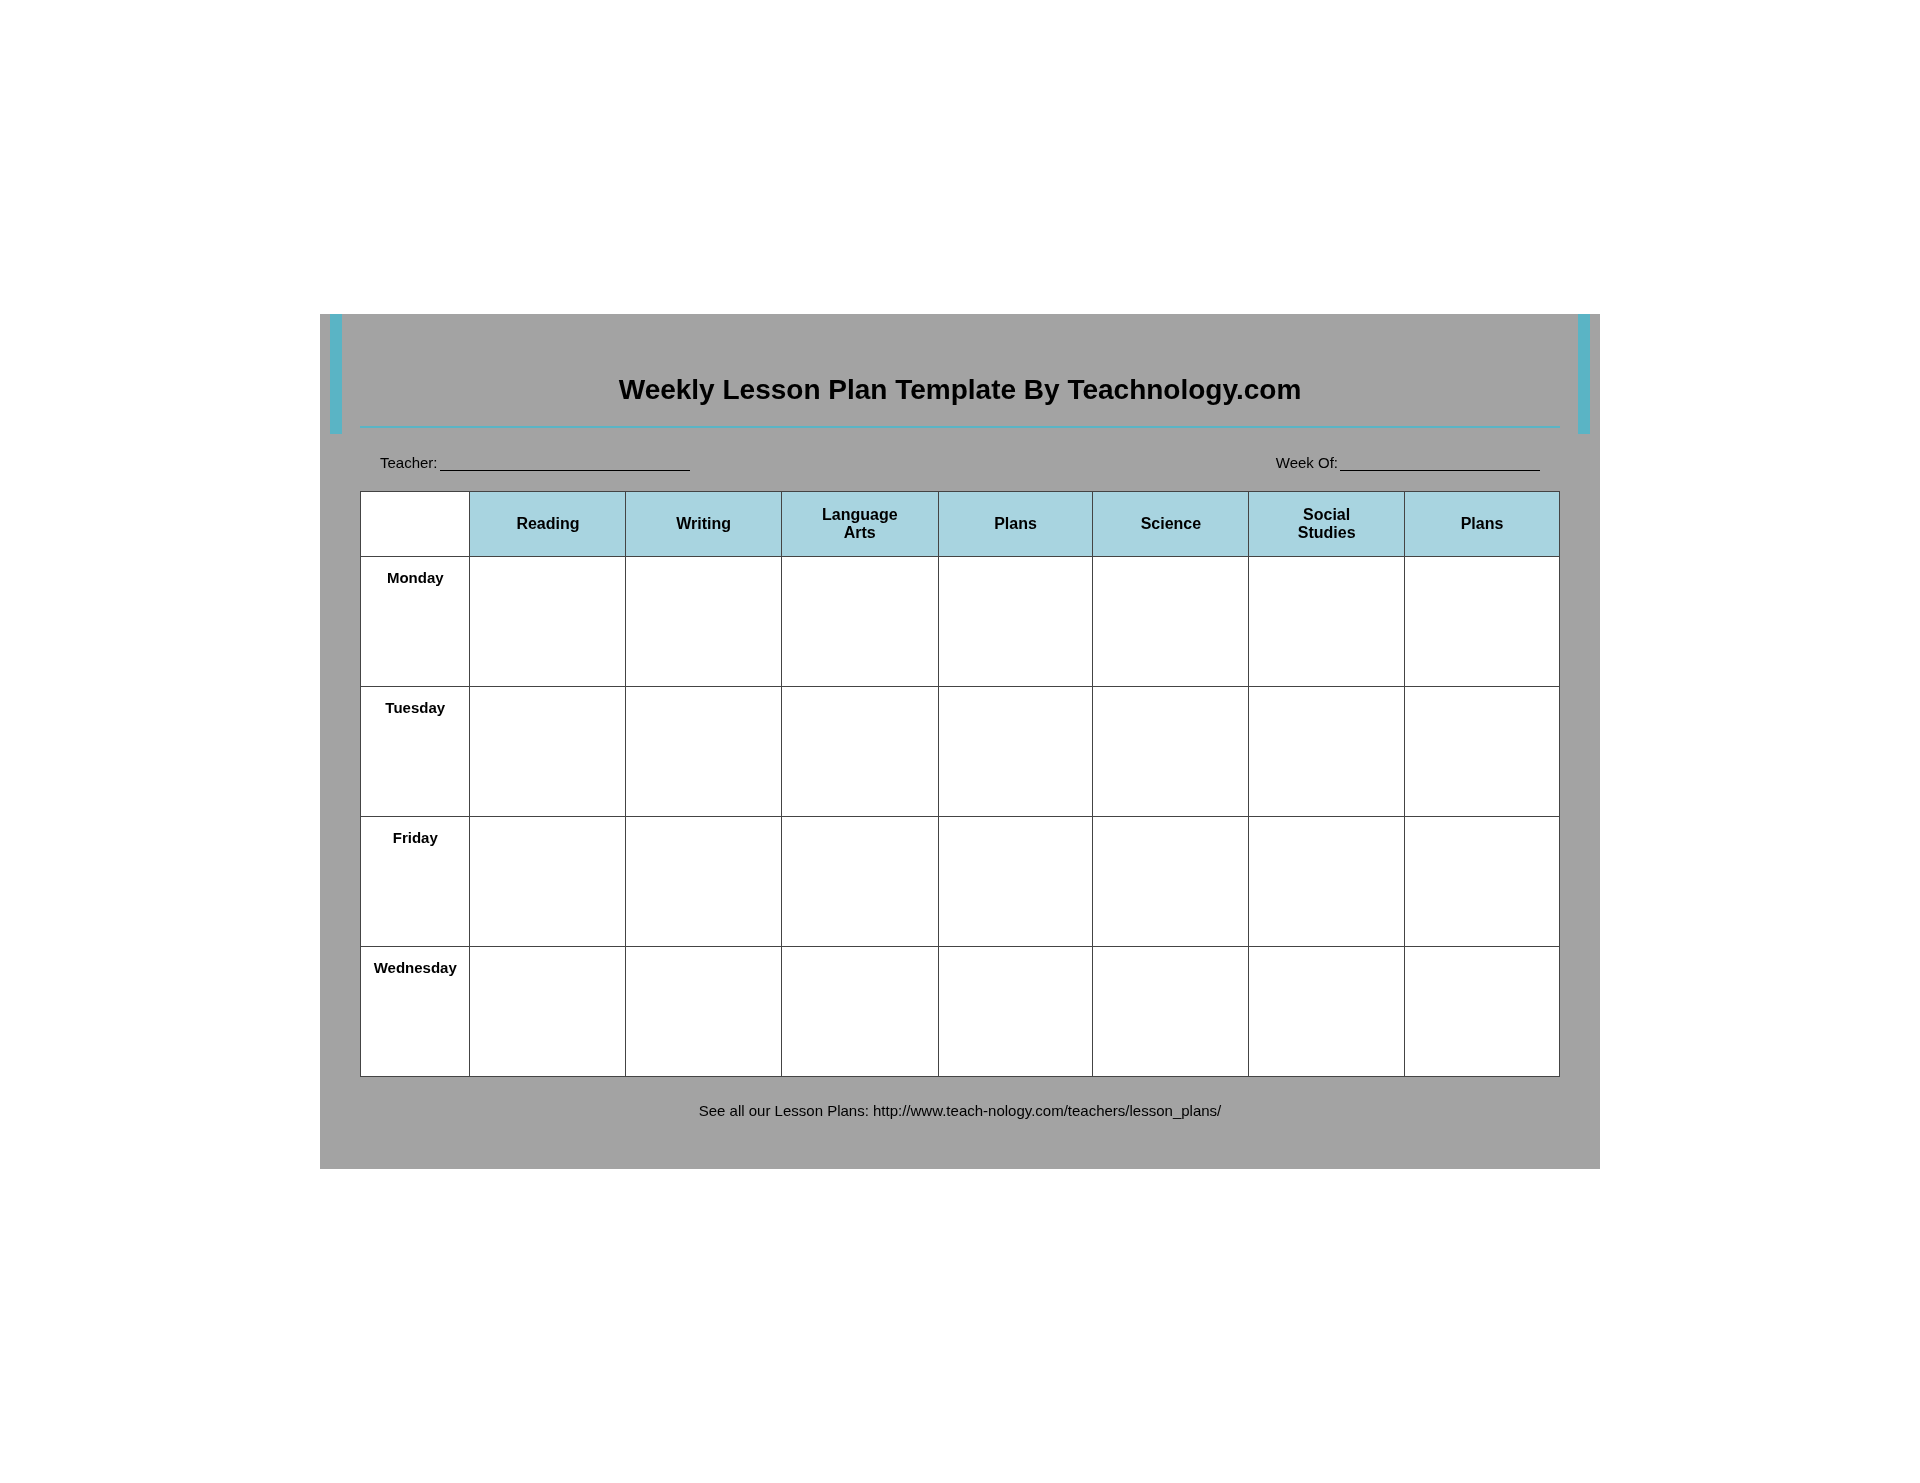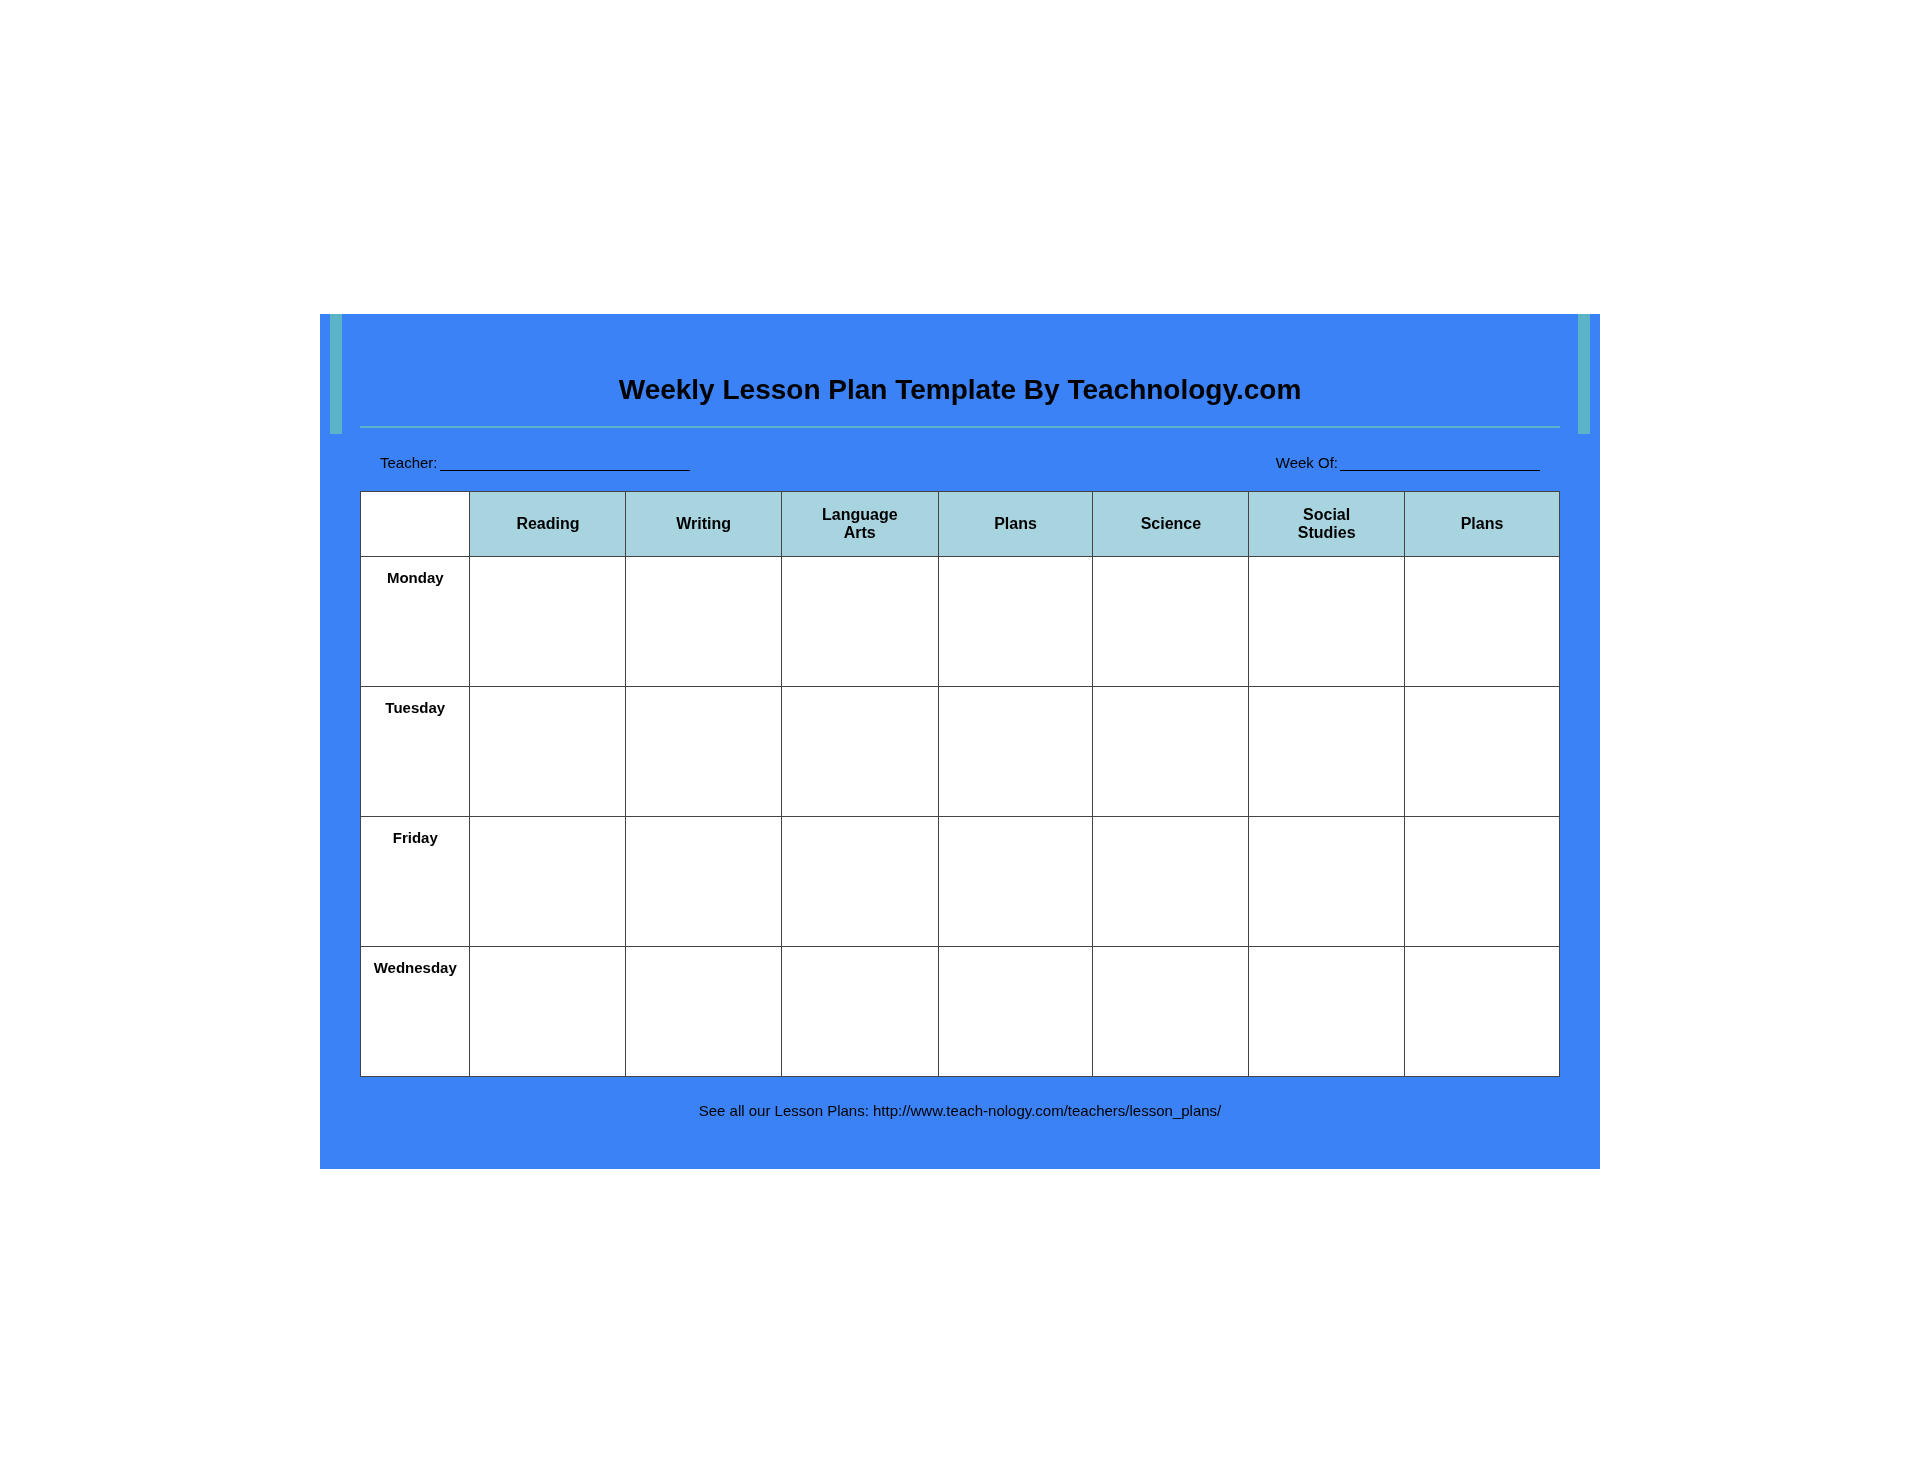--- a/index.html
+++ b/index.html
@@ -13,21 +13,21 @@
       font-family: Arial, sans-serif;
       width: 1920px;
       min-height: 1483px;
       display: flex;
       align-items: center;
       justify-content: center;
     }
 
     .page-container {
       width: 1280px;
-      background: #3b82f6;
+      background: #a3a3a3;
       padding: 30px 40px 50px 40px;
       position: relative;
     }
 
     
     .side-bar-left {
       position: absolute;
       left: 10px;
       top: 0;
       width: 12px;

